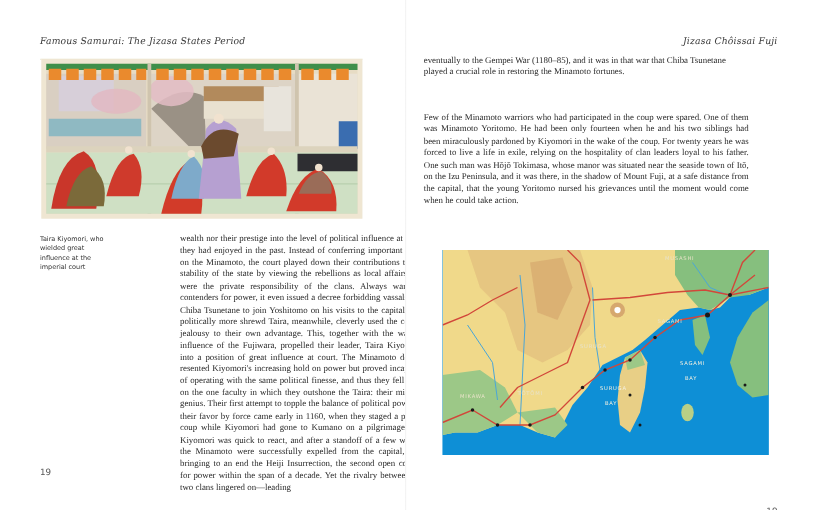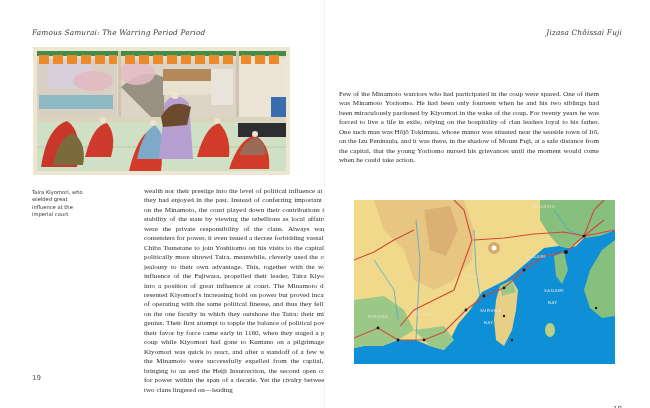--- a/index.html
+++ b/index.html
@@ -34,21 +34,21 @@
   .map-label-land { fill: #e8e2c8; }
 
   .folio { position: absolute; top: 374px; font-family: "DejaVu Sans", sans-serif; font-size: 7px; color: #555; }
   .folio-left { left: 32px; }
   .folio-right { right: 28px; margin-top: 31px; }
 </style>
 </head>
 <body>
 
 <div class="page page-left">
-  <div class="running-head rh-left">Famous Samurai: The Warring Period Period</div>
+  <div class="running-head rh-left">Famous Samurai: The Jizasa States Period</div>
   <div class="rule rule-left"></div>
 
   <div class="illustration">
     <svg width="257" height="128" viewBox="0 0 257 128">
 
       <rect x="0" y="0" width="257" height="128" fill="#efe6d2"></rect>
       <rect x="4" y="4" width="249" height="120" fill="#e7dcc4"></rect>
 
       <rect x="4" y="12" width="80" height="60" fill="#d9cfc2"></rect>
       <rect x="14" y="14" width="44" height="28" fill="#d7cfd9"></rect>
@@ -120,20 +120,23 @@
   </div>
 
   <div class="folio folio-left">19</div>
 </div>
 
 <div class="gutter"></div>
 
 <div class="page page-right">
   <div class="running-head rh-right">Jizasa Chôissai Fuji</div>
 
+  <div class="body-text col-right-top">
+    <p style="text-align:left;">eventually to the Gempei War (1180–85), and it was in that war that Chiba Tsunetane played a crucial role in restoring the Minamoto fortunes.</p>
+  </div>
 
 
   <div class="body-text col-right-body">
     <p>Few of the Minamoto warriors who had participated in the coup were spared. One of them was Minamoto Yoritomo. He had been only fourteen when he and his two siblings had been miraculously pardoned by Kiyomori in the wake of the coup. For twenty years he was forced to live a life in exile, relying on the hospitality of clan leaders loyal to his father. One such man was Hōjō Tokimasa, whose manor was situated near the seaside town of Itō, on the Izu Peninsula, and it was there, in the shadow of Mount Fuji, at a safe distance from the capital, that the young Yoritomo nursed his grievances until the moment would come when he could take action.</p>
   </div>
 
   <div class="map">
     <svg width="261" height="164" viewBox="0 0 261 164">
       <rect x="0" y="0" width="261" height="164" fill="#0e8fd6"></rect>
 

